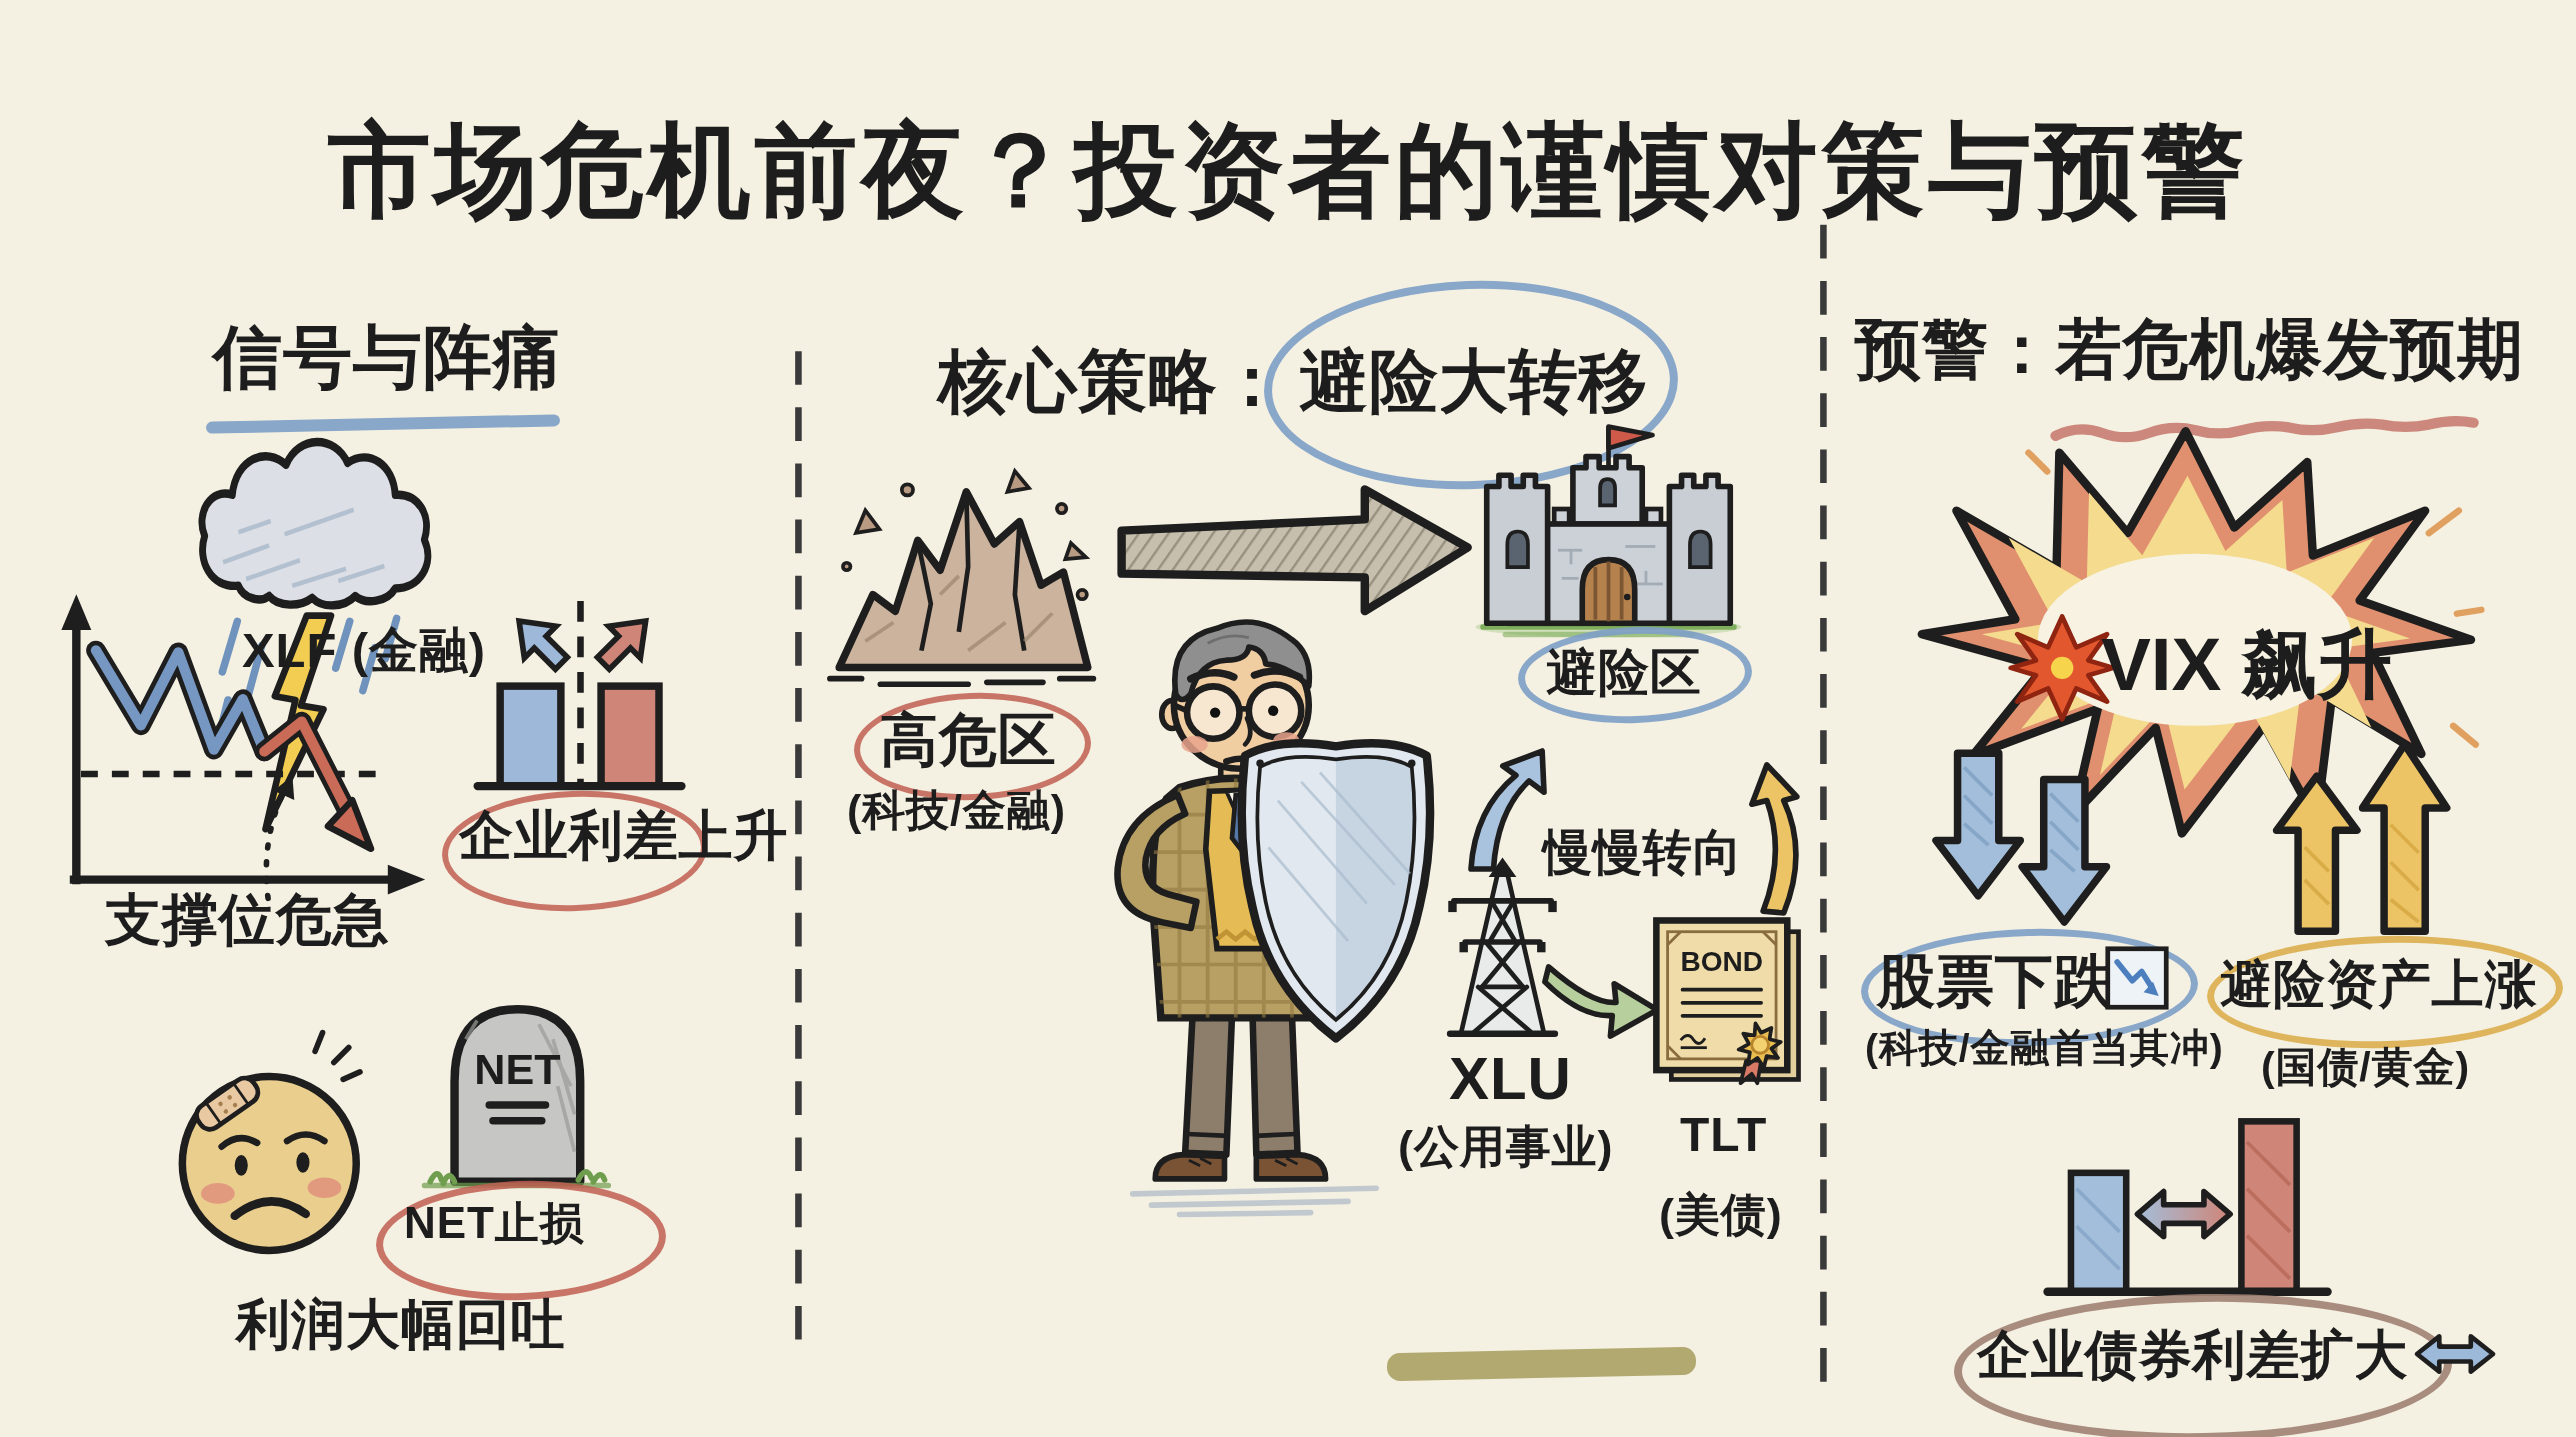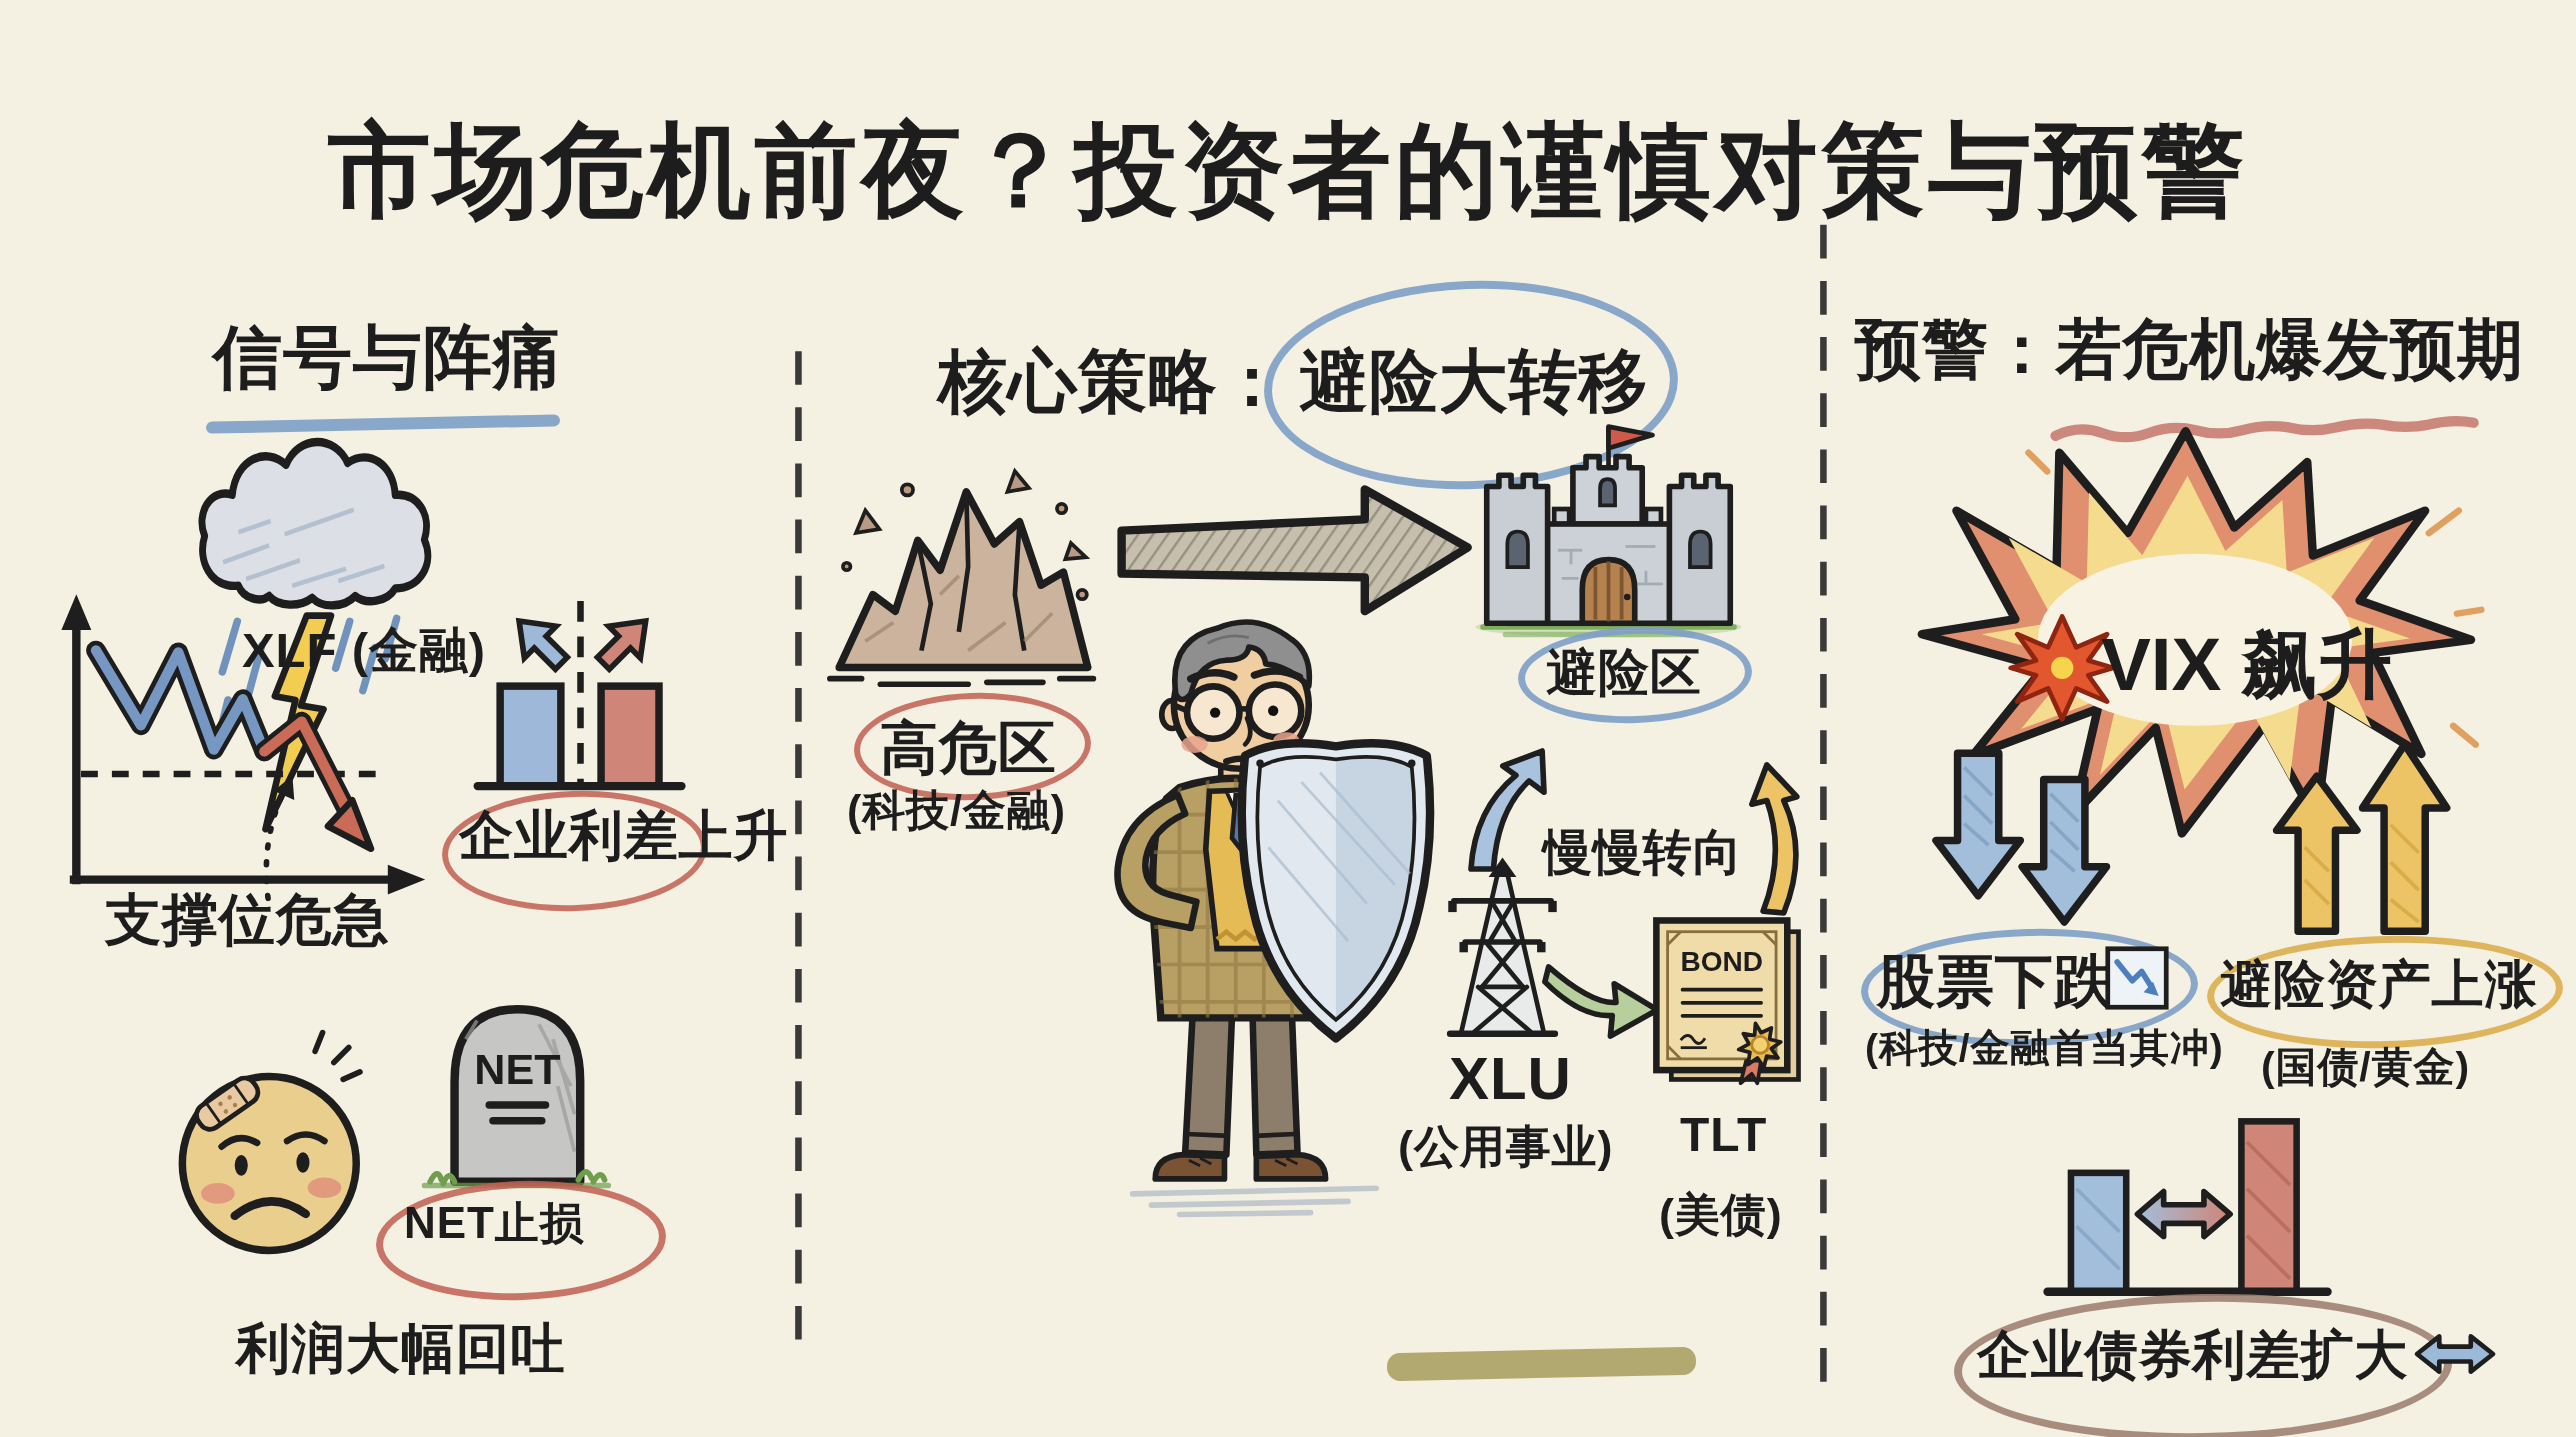--- a/index.html
+++ b/index.html
@@ -129,21 +129,21 @@
       <path d="M14,212 Q22,196 26,210" fill="none"></path>
         <path d="M28,214 Q34,198 40,212" fill="none"></path>
       <path d="M172,210 Q180,194 186,208" fill="none"></path>
         <path d="M188,212 Q196,198 200,210" fill="none"></path>
       <line x1="8" y1="216" x2="204" y2="216" opacity=".7"></line>
     </g>
   </svg>
 
   <div class="oval" style="left:376px;top:1181px;width:276px;height:105px;border:7.5px solid #bf5f52;transform:rotate(-2deg);opacity:.85;"></div>
   <div class="lbl" style="left:404px;top:1200px;font-size:44px;">NET止损</div>
-  <div class="lbl" style="left:236px;top:1296px;font-size:54px;margin-top:24px;">利润大幅回吐</div>
+  <div class="lbl" style="left:236px;top:1296px;font-size:54px;">利润大幅回吐</div>
 
   <div class="lbl" style="left:938px;top:346px;font-size:69px;">核心策略：</div>
   <div class="oval" style="left:1264px;top:281px;width:398px;height:192px;border:8.4px solid #7d9fc6;transform:rotate(-2deg);opacity:.9;"></div>
   <div class="lbl" style="left:1299px;top:346px;font-size:69px;">避险大转移</div>
 
   <svg class="abs" style="left:828px;top:454px;" width="271" height="239" viewBox="0 0 290 255">
     <path d="M12,228 L48,150 L72,168 L96,92 L120,124 L148,40 L178,96 L205,72 L228,140 L252,126 L278,228 Z" fill="#cbb39d" stroke="#1e1e1e" stroke-width="8" stroke-linejoin="round"></path>
     <g stroke="#1e1e1e" stroke-width="5" fill="none">
       <path d="M96,92 L110,160 L100,210"></path>
         <path d="M148,40 L150,120 L140,190"></path>
@@ -165,21 +165,21 @@
         <circle cx="272" cy="150" r="5"></circle>
     </g>
     <g stroke="#1e1e1e" stroke-width="6" stroke-linecap="round">
       <line x1="2" y1="240" x2="36" y2="240"></line>
         <line x1="56" y1="246" x2="150" y2="246"></line>
       <line x1="170" y1="244" x2="230" y2="244"></line>
         <line x1="248" y1="240" x2="284" y2="240"></line>
     </g>
   </svg>
   <div class="oval" style="left:854px;top:693px;width:225px;height:95px;border:6.6px solid #bf5f52;transform:rotate(-2deg);opacity:.85;"></div>
-  <div class="lbl" style="left:880px;top:710px;font-size:58px;margin-top:8px;">高危区</div>
+  <div class="lbl" style="left:880px;top:710px;font-size:58px;">高危区</div>
   <div class="lbl" style="left:847px;top:788px;font-size:43px;">(科技/金融)</div>
 
   <svg class="abs" style="left:1114px;top:482px;" width="365" height="159" viewBox="0 0 390 170">
     <defs>
       <pattern id="hatchGray" width="13" height="13" patternTransform="rotate(35)" patternUnits="userSpaceOnUse">
         <rect width="13" height="13" fill="#c6bfae"></rect>
         <line x1="0" y1="0" x2="0" y2="13" stroke="#97907e" stroke-width="5"></line>
       </pattern>
     </defs>
     <polygon points="8,52 268,40 268,8 378,70 268,138 268,102 8,98" fill="url(#hatchGray)" stroke="#1e1e1e" stroke-width="9" stroke-linejoin="round"></polygon>

